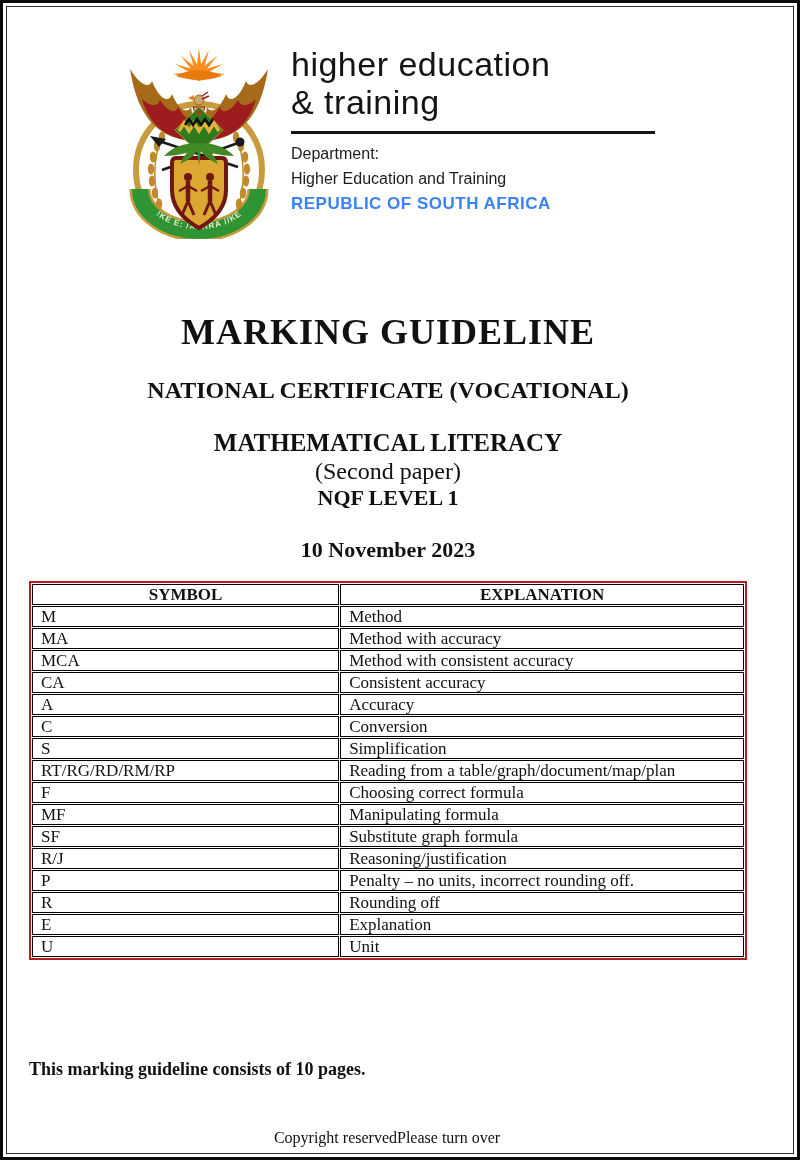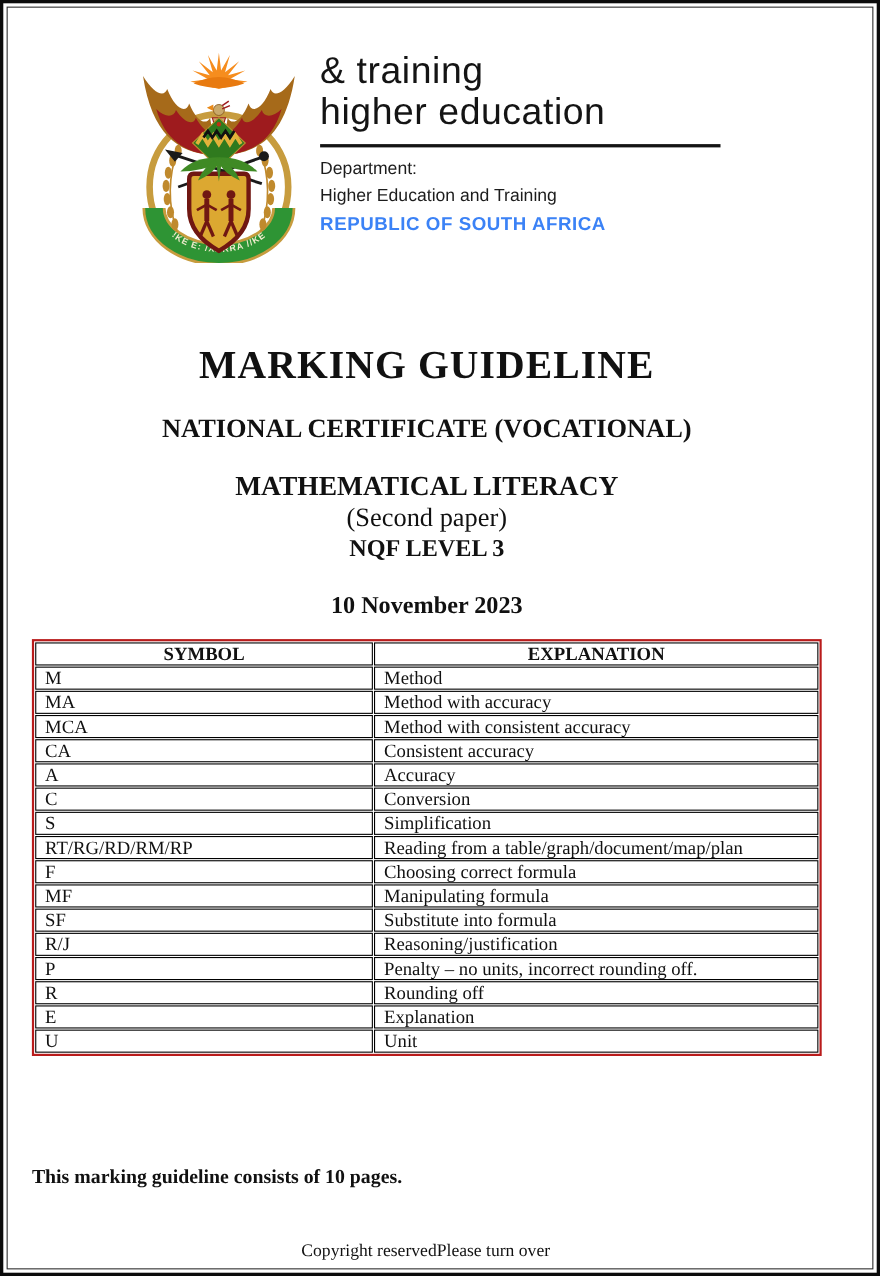--- a/index.html
+++ b/index.html
@@ -210,35 +210,35 @@
           <path d="M83,100 Q69,108 64,121 Q78,115 83,105 Z"></path>
           <path d="M83,100 Q97,108 102,121 Q88,115 83,105 Z"></path>
           <polygon points="80,101 83,122 86,101"></polygon>
         </g>
 
         <polygon fill="#F68D1E" points="57,31 73.2,29 59,21.1 74.7,25.4 64.6,12.6 77.4,22.7 73,7 81,21.2 83,5 85,21.2 93,7 88.6,22.7 101.4,12.6 91.3,25.4 107,21.1 92.8,29 109,31 83,38"></polygon>
         <path d="M 60,33 Q 83,21 106,33 Q 83,41 60,33 Z" fill="#E87A10"></path>
       </svg>
 
       <div class="dept-block">
+        <div class="brand-line">higher education</div>
         <div class="brand-line">&amp; training</div>
-        <div class="brand-line">higher education</div>
         <div class="brand-rule"></div>
         <div class="dept-label">Department:</div>
         <div class="dept-name">Higher Education and Training</div>
         <div class="country">REPUBLIC OF SOUTH AFRICA</div>
       </div>
     </div>
 
     <div class="content">
       <div class="title-main">MARKING GUIDELINE</div>
       <div class="title-cert">NATIONAL CERTIFICATE (VOCATIONAL)</div>
       <div class="title-subj">MATHEMATICAL LITERACY</div>
       <div class="title-paper">(Second paper)</div>
-      <div class="title-level">NQF LEVEL 3</div>
+      <div class="title-level">NQF LEVEL 1</div>
       <div class="title-date">10 November 2023</div>
 
       <table class="symbols">
         <colgroup>
             <col class="c1">
             <col class="c2">
           </colgroup>
         <thead>
           <tr>
             <th>SYMBOL</th>
@@ -281,21 +281,21 @@
             <tr>
               <td>F</td>
               <td>Choosing correct formula</td>
             </tr>
             <tr>
               <td>MF</td>
               <td>Manipulating formula</td>
             </tr>
             <tr>
               <td>SF</td>
-              <td>Substitute into formula</td>
+              <td>Substitute graph formula</td>
             </tr>
             <tr>
               <td>R/J</td>
               <td>Reasoning/justification</td>
             </tr>
             <tr>
               <td>P</td>
               <td>Penalty – no units, incorrect rounding off.</td>
             </tr>
             <tr>

